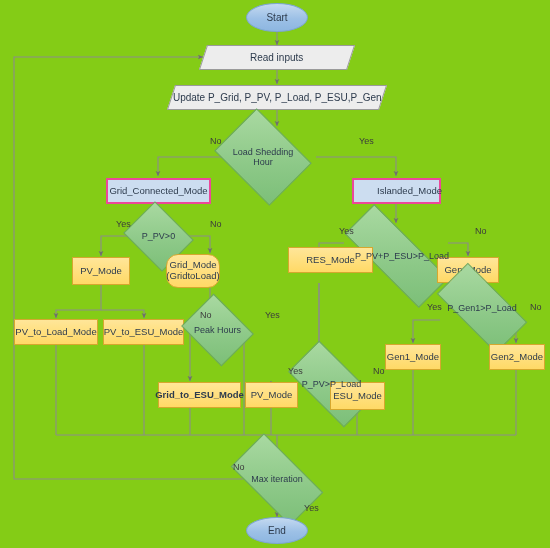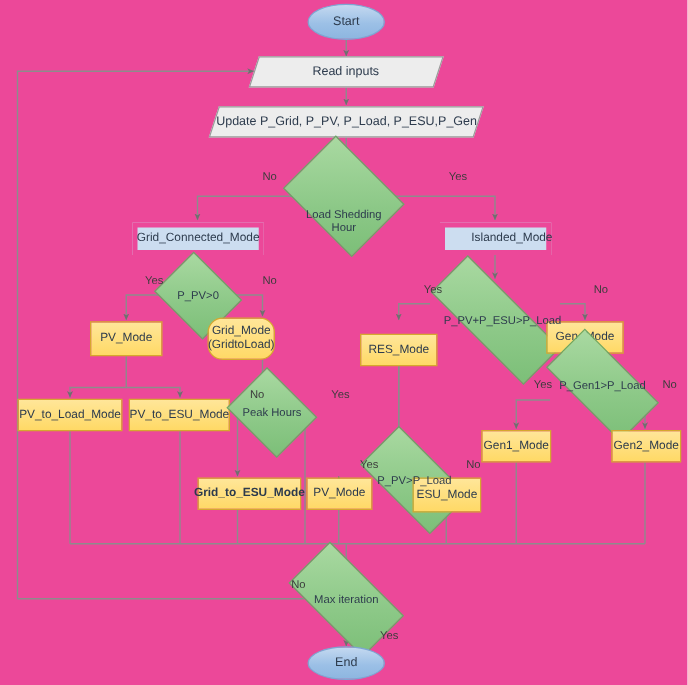--- a/index.html
+++ b/index.html
@@ -1,19 +1,19 @@
 <!DOCTYPE html>
 <html><head>
 <meta charset="utf-8">
 <style>
   html,body{margin:0;padding:0;background:#ffffff;}
   #canvas{
     position:relative;
     width:550px;height:548px;
-    background:#ec4899;
+    background:#84cc16;
     font-family:"Liberation Sans","DejaVu Sans",sans-serif;
     overflow:hidden;
   }
   svg.edges{position:absolute;left:0;top:0;width:550px;height:548px;}
   .node{position:absolute;box-sizing:border-box;display:flex;align-items:center;justify-content:center;text-align:center;color:#2d3b4d;}
   .node .lbl{line-height:1.15;white-space:pre-line;}
   
   .terminator{
     border-radius:50%;
     background:linear-gradient(to bottom,#c4d9f0 0%,#9cc0e6 55%,#8db6e0 100%);
@@ -24,21 +24,21 @@
   .data-shape{
     background:#ededed;
     border:1px solid #9a9a9a;
     font-size:10px;
     transform:skewX(-18deg);
   }
   .data-shape .lbl{transform:skewX(18deg);}
   
   .proc-blue{
     background:#ccddf0;
-    border:4px solid #ec4899;
+    border:2px solid #ec4899;
     font-size:9.5px;
   }
   
   .proc-yellow{
     background:linear-gradient(to bottom,#ffe699 0%,#ffd966 100%);
     border:1px solid #d6a72e;
     font-size:9.5px;
   }
   
   .decision{
@@ -136,21 +136,21 @@
   </div>
 
   <div class="node data-shape" style="left:203px;top:45px;width:148px;height:25px;">
     <span class="lbl">Read inputs</span>
   </div>
 
   <div class="node data-shape" style="left:171px;top:85px;width:212px;height:25px;">
     <span class="lbl">Update P_Grid, P_PV, P_Load, P_ESU,P_Gen</span>
   </div>
 
-  <div class="node decision" style="left:236px;top:127px;width:78px;height:60px;align-items:flex-end;">
+  <div class="node decision" style="left:224px;top:127px;width:78px;height:60px;">
     <span class="dia"></span>
     <span class="lbl">Load Shedding Hour</span>
   </div>
 
   <div class="node proc-blue" style="left:106px;top:178px;width:105px;height:26px;">
     <span class="lbl">Grid_Connected_Mode</span>
   </div>
 
   <div class="node proc-blue" style="left:352px;top:178px;width:89px;height:26px;padding-left:26px;">
     <span class="lbl">Islanded_Mode</span>
@@ -168,21 +168,21 @@
 
   <div class="node proc-yellow" style="left:72px;top:257px;width:58px;height:28px;">
     <span class="lbl">PV_Mode</span>
   </div>
 
   <div class="node proc-yellow" style="left:166px;top:254px;width:54px;height:34px;border-radius:12px;">
     <span class="lbl">Grid_Mode
 (GridtoLoad)</span>
   </div>
 
-  <div class="node proc-yellow" style="left:288px;top:267px;width:62px;height:26px;">
+  <div class="node proc-yellow" style="left:288px;top:247px;width:85px;height:26px;">
     <span class="lbl">RES_Mode</span>
   </div>
 
   <div class="node proc-yellow" style="left:437px;top:257px;width:62px;height:26px;">
     <span class="lbl">Gen_Mode</span>
   </div>
 
   <div class="node proc-yellow" style="left:14px;top:319px;width:84px;height:26px;">
     <span class="lbl">PV_to_Load_Mode</span>
   </div>

